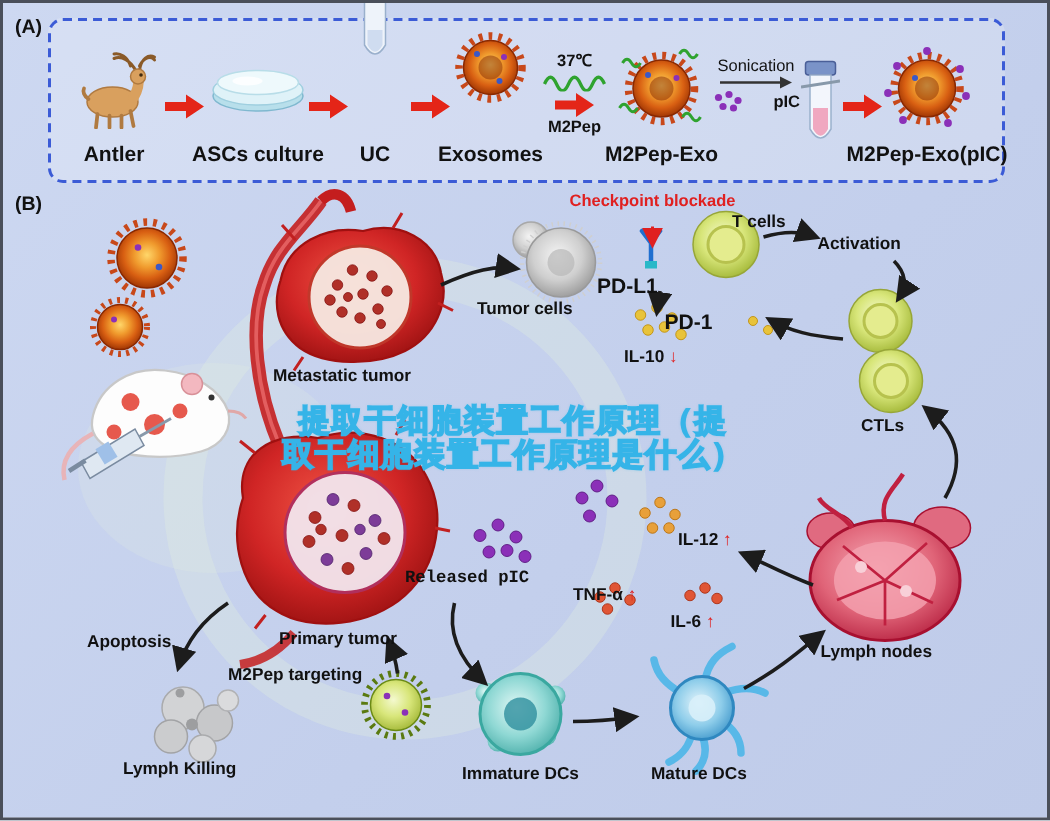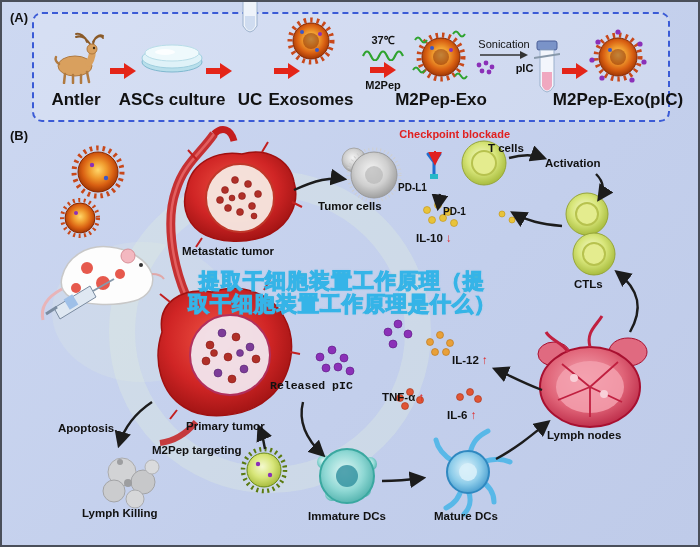--- a/index.html
+++ b/index.html
@@ -5,32 +5,32 @@
   html,body{margin:0;padding:0;background:#e8ecf5;}
   .stage{position:relative;width:700px;height:547px;background:linear-gradient(135deg,#cdd8f1 0%,#c3cfec 60%,#bfcbe9 100%);
     border:2px solid #4a4f5a;box-sizing:border-box;overflow:hidden;
     font-family:"Liberation Sans",sans-serif;color:#111;}
   .tag{position:absolute;font-weight:bold;font-size:13px;z-index:5;}
   
   .panelA{position:absolute;left:30px;top:10px;width:638px;height:110px;border:2px dashed #3b5bd6;
     border-radius:10px;background:rgba(255,255,255,0.20);z-index:3;box-sizing:border-box;}
   .pa-item{position:absolute;top:12px;height:84px;display:flex;flex-direction:column;align-items:center;justify-content:flex-end;}
   .pa-icon{flex:1;display:flex;align-items:center;justify-content:center;}
-  .pa-label{font-size:17px;font-weight:bold;white-space:nowrap;margin-top:2px;}
+  .pa-label{font-size:14px;font-weight:bold;white-space:nowrap;margin-top:2px;}
   .paarrow{position:absolute;}
   .stack{position:absolute;display:flex;flex-direction:column;align-items:center;}
   .tinytxt{font-size:11px;font-weight:bold;white-space:nowrap;}
   .picrow{display:flex;align-items:center;gap:19px;}
   
   .art{position:absolute;left:0;top:0;z-index:1;}
   
   .bl{position:absolute;font-size:11.5px;font-weight:bold;white-space:nowrap;z-index:4;}
   .cyto .up,.cyto .down{color:#e02020;font-weight:bold;}
-  .ckpt{position:absolute;z-index:4;width:150px;text-align:right;font-size:11px;font-weight:bold;color:#e02020;line-height:12px;}
-  .pdlabel{font-size:10px;}
+  .ckpt{position:absolute;z-index:4;width:150px;text-align:center;font-size:11px;font-weight:bold;color:#e02020;line-height:12px;}
+  .pdlabel{font-size:14px;}
   
   .wm{position:absolute;left:150px;top:267px;width:380px;z-index:6;text-align:center;
     font-size:21px;line-height:23px;font-weight:bold;letter-spacing:1px;color:#16a11e;
     -webkit-text-stroke:1.1px #35b4e8;text-shadow:0 0 2px rgba(53,180,232,.55);}
 </style>
 </head>
 <body>
 
 <div class="stage">
 
@@ -123,21 +123,21 @@
           <path d="M7,34 L17,34 L17,44 Q12,53 7,44 Z" fill="#cfdcf0"></path>
         </svg>
       </div>
       <div class="pa-label">UC</div>
     </div>
 
     <svg class="paarrow" style="left:240px;top:48px;" width="26" height="18" viewBox="0 0 26 18">
       <polygon points="0,6 14,6 14,1 26,9 14,17 14,12 0,12" fill="#e42518"></polygon>
     </svg>
 
-    <div class="pa-item" style="left:246px;width:62px;gap:20px;">
+    <div class="pa-item" style="left:262px;width:62px;gap:20px;">
       <div class="pa-icon">
         <svg width="54" height="54" viewBox="0 0 54 54">
           <circle cx="27" cy="27" r="21" fill="none" stroke="#c8481a" stroke-width="5" stroke-dasharray="2.5 4"></circle>
           <circle cx="27" cy="27" r="18" fill="url(#gExo)" stroke="#8a2800"></circle>
           <circle cx="27" cy="27" r="8" fill="#7a1e00" opacity="0.45"></circle>
           <circle cx="18" cy="18" r="2" fill="#3a58c8"></circle>
             <circle cx="36" cy="20" r="2" fill="#8b30b8"></circle>
           <circle cx="33" cy="36" r="2" fill="#3a58c8"></circle>
         </svg>
       </div>

